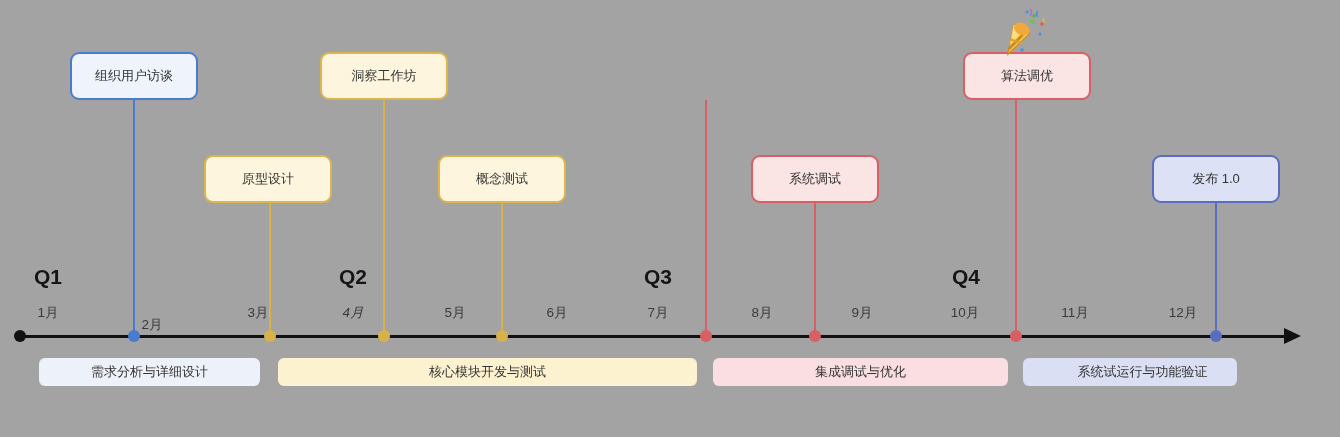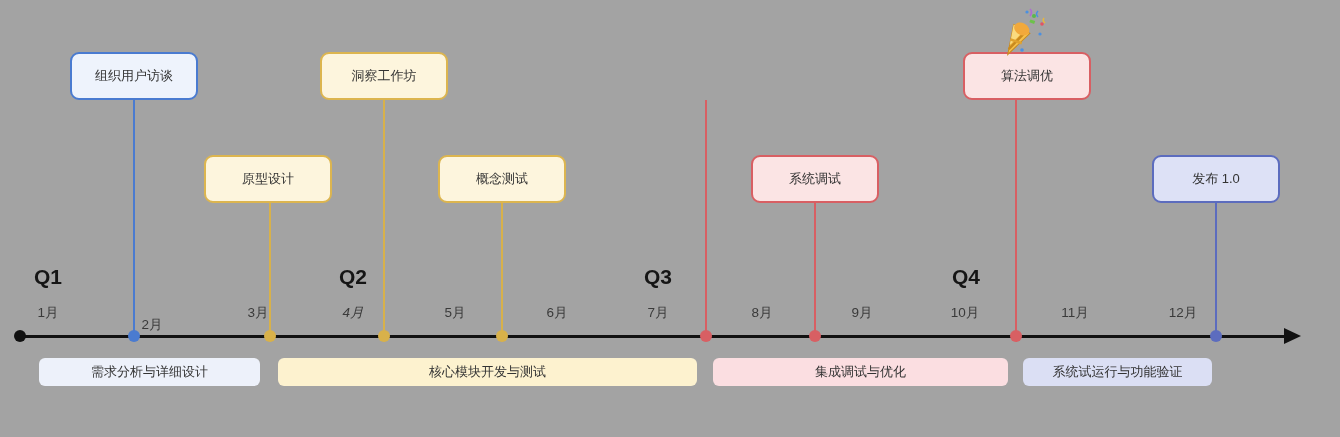--- a/index.html
+++ b/index.html
@@ -147,17 +147,17 @@
 
   <div class="phase p-1" style="left:39px;   width:221px;">
     <span>需求分析与详细设计</span>
   </div>
   <div class="phase p-2" style="left:278px;  width:419px;">
     <span>核心模块开发与测试</span>
   </div>
   <div class="phase p-3" style="left:713px;  width:295px;">
     <span>集成调试与优化</span>
   </div>
-  <div class="phase p-4" style="left:1023px; width:189px;">
+  <div class="phase p-4" style="left:1023px; width:189px;padding-left:25px;">
     <span>系统试运行与功能验证</span>
   </div>
 
 </div>
 
 </body></html>

